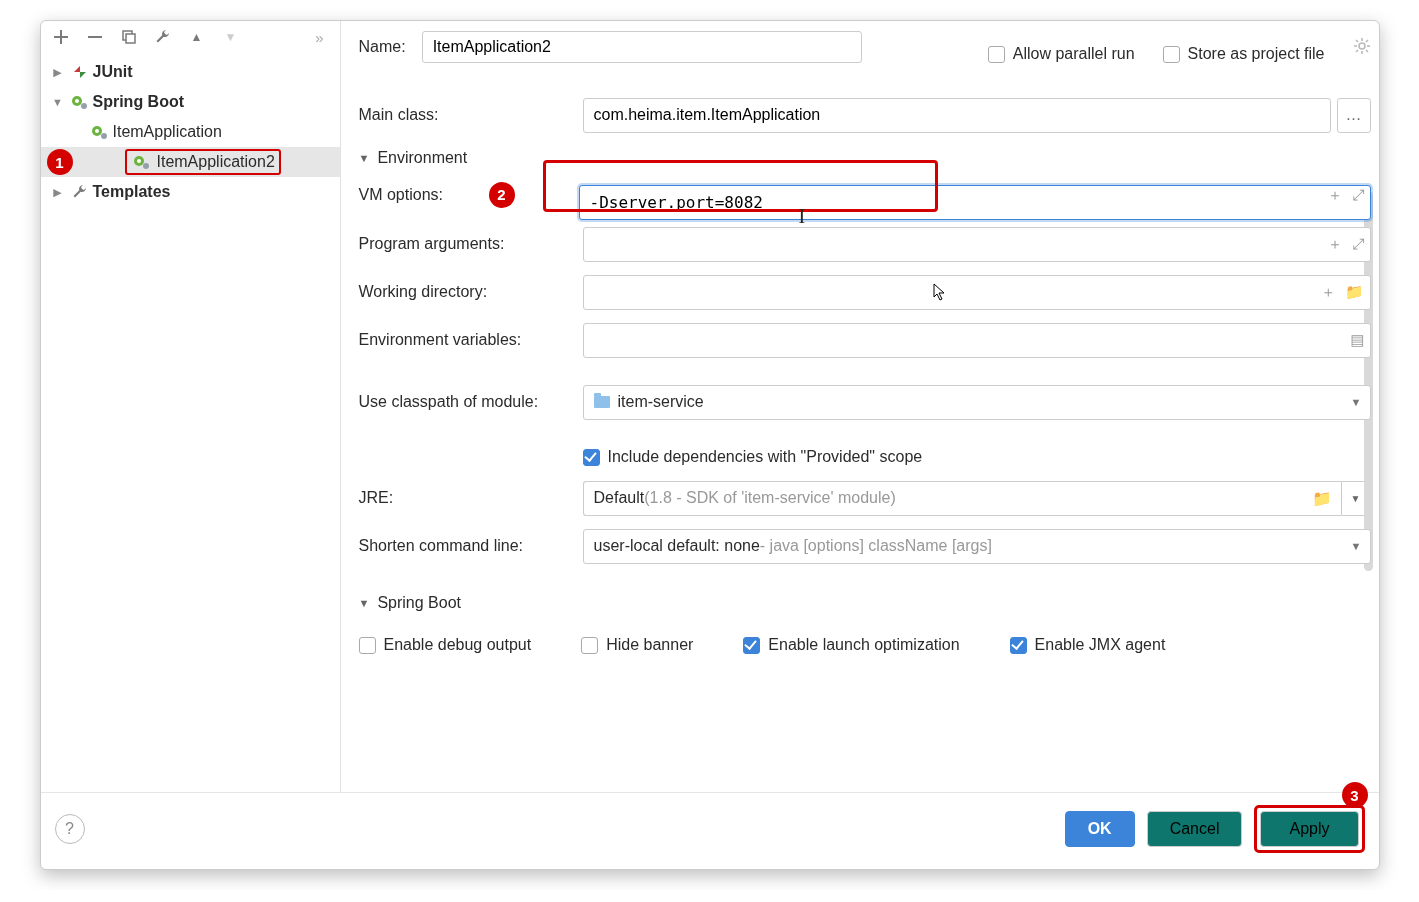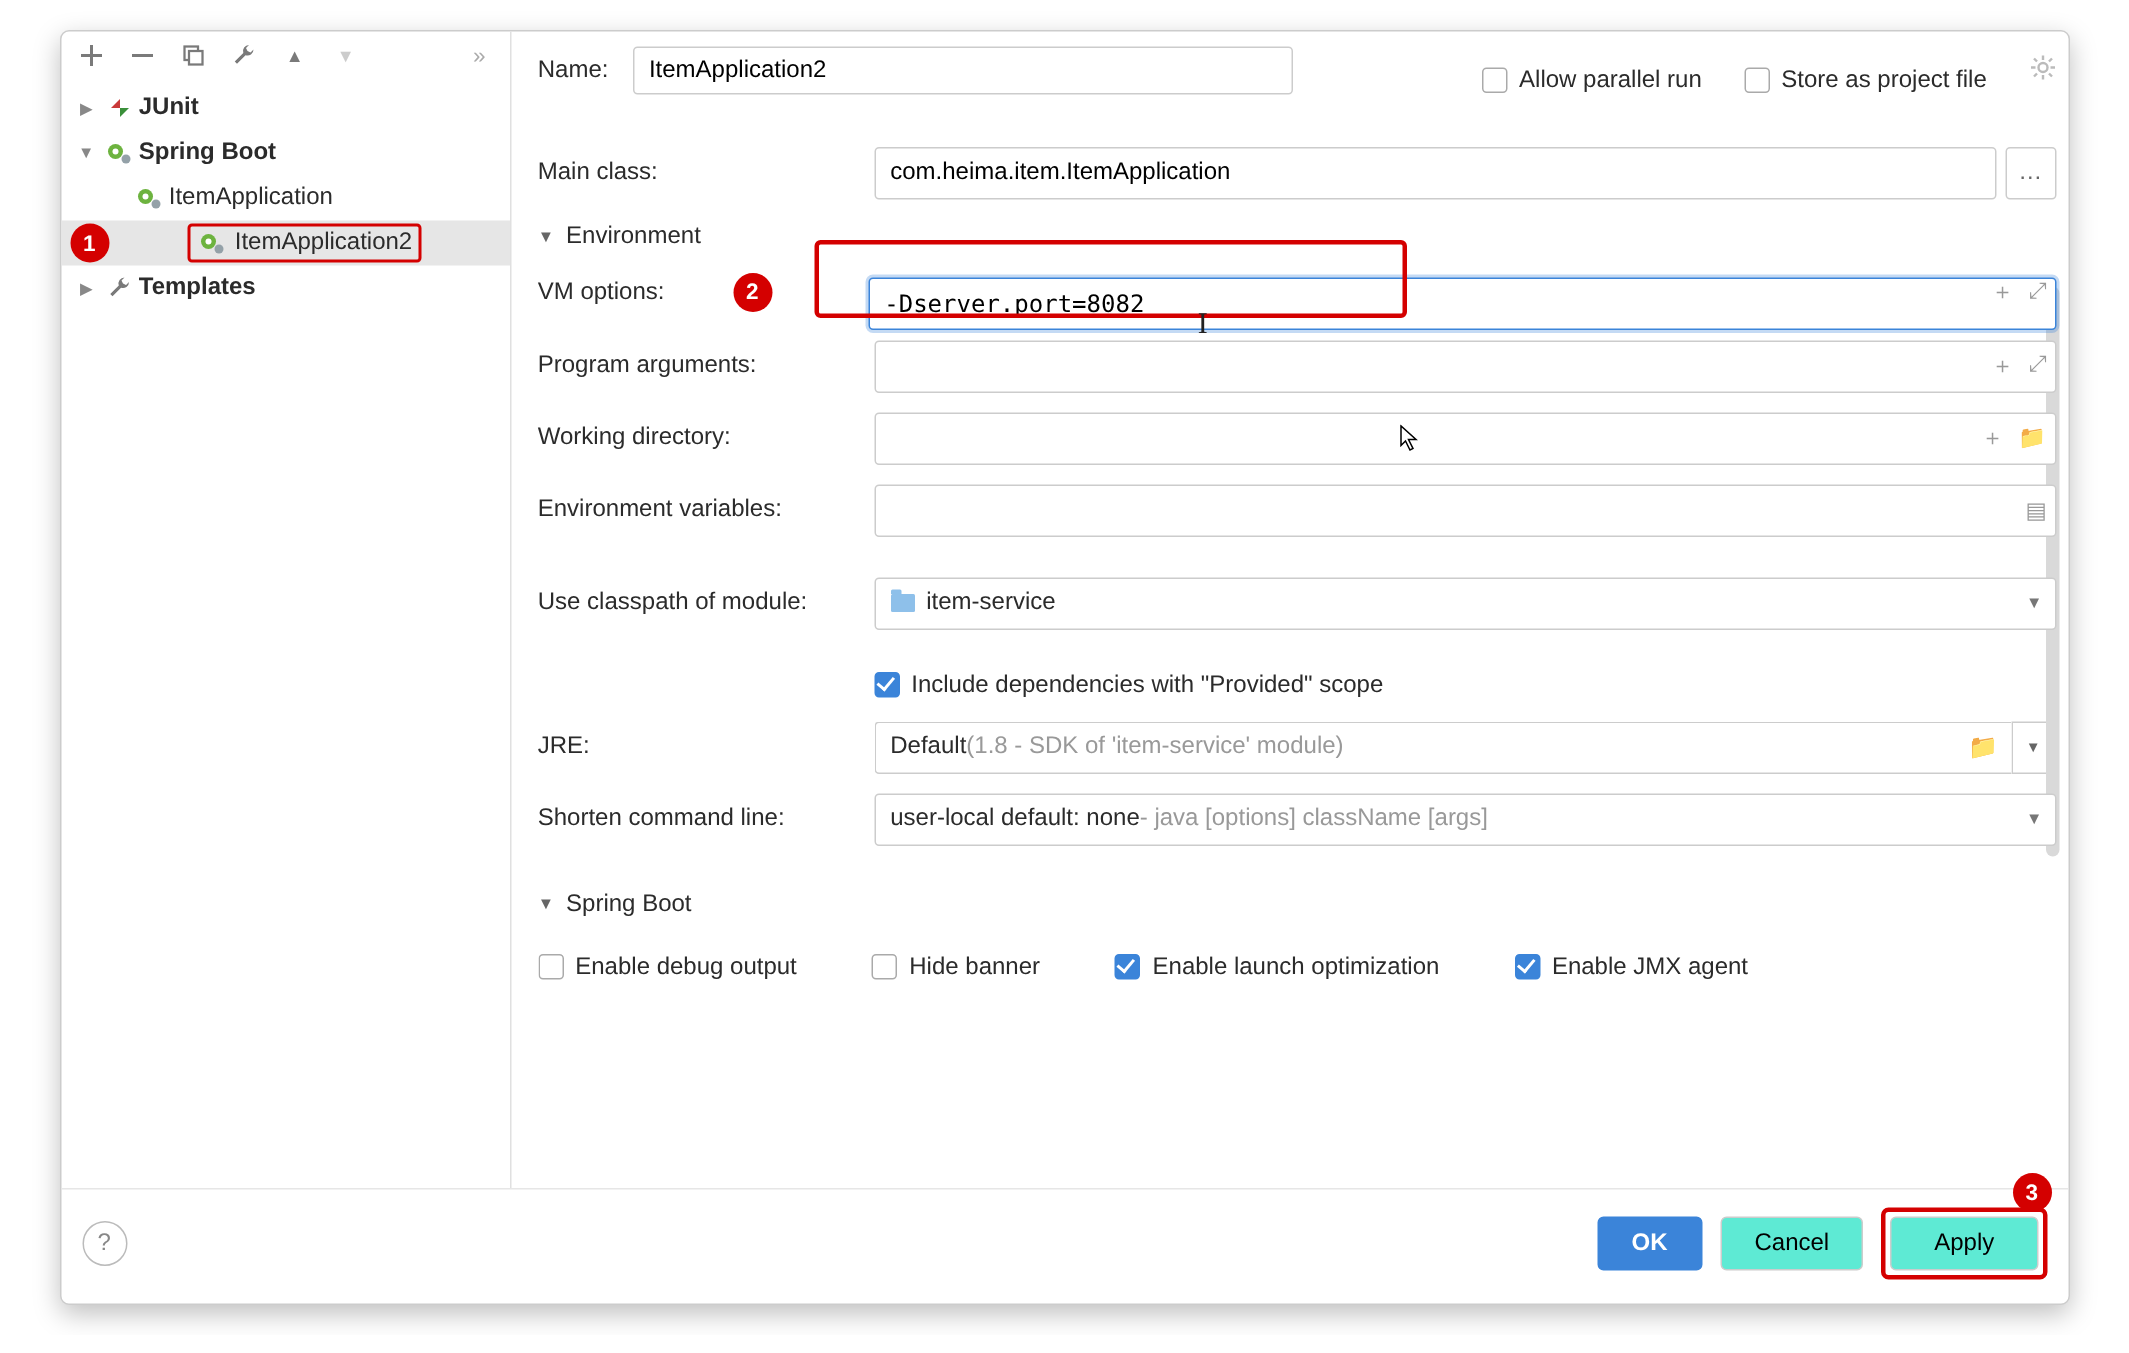--- a/index.html
+++ b/index.html
@@ -27,21 +27,21 @@
   .tree-row.selected { background:#e6e6e6; }
   .highlight-box { border: 2px solid #d40000; border-radius:3px; padding:0 4px; }
   .badge { width: 26px; height: 26px; border-radius: 50%; background:#d40000; color:#fff; font-weight:700; font-size:15px; display:inline-flex; align-items:center; justify-content:center; position:absolute; z-index:5; }
 
   .main { flex: 1; display:flex; flex-direction:column; padding: 0 8px 0 18px; position:relative; }
   .header-row { display:flex; align-items:center; gap:16px; padding: 10px 0 18px 0;}
   .name-label { font-size:16px; }
   .txt { border:1px solid #ccc; border-radius:3px; height:32px; padding: 4px 10px; font-size:16px; background:#fff;}
   .txt.name-input { width: 440px; }
   .header-right { margin-left:auto; display:flex; align-items:center; gap: 28px;}
-  .chk-label { display:flex; align-items:center; gap:8px; font-size:16px;margin-top:13px;}
+  .chk-label { display:flex; align-items:flex-end; gap:8px; font-size:16px;margin-top:13px;}
   .chkbox { width:17px; height:17px; border:1.5px solid #aaa; border-radius:3px; display:inline-block; background:#fff;}
   .chkbox.checked { background:#3b84d9; border-color:#3b84d9; position:relative;}
   .chkbox.checked:after { content:""; position:absolute; left:3px; top:0px; width:5px; height:9px; border:solid #fff; border-width:0 2px 2px 0; transform:rotate(40deg); }
   .gear-gray { color:#bbb; }
 
   .tabs { display:flex; gap: 14px; border-bottom:1px solid #e6e6e6; }
   .tab { padding: 6px 0 10px 0; font-size:16px; color:#333; cursor:pointer;}
   .tab.active { border-bottom: 3px solid #3b84d9;}
 
   .form { padding: 10px 0; position:relative;}
@@ -59,21 +59,21 @@
   .sec-header { display:flex; align-items:center; gap:8px; padding:10px 0 2px 0; font-size:16px;}
   .sec-header .tw { font-size:11px; color:#666;}
   .select-like { flex:1; border:1px solid #ccc; border-radius:3px; height:35px; display:flex; align-items:center; padding:0 10px; font-size:16px; position:relative; background:#fff;}
   .select-like .chev-d { position:absolute; right:8px; color:#777; font-size:11px;}
   .graytxt { color:#999;}
   .folder-ic { width:16px; height:12px; background:#8ec0ea; border-radius:1px; display:inline-block; margin-right:8px; position:relative;}
   .folder-ic:before { content:""; position:absolute; top:-3px; left:0; width:7px; height:3px; background:#8ec0ea; border-radius:1px 1px 0 0;}
 
   .bottom-bar { border-top:1px solid #e6e6e6; padding: 12px 14px; display:flex; align-items:center; gap:12px;}
   .help-circ { width:30px; height:30px; border:1.5px solid #bbb; border-radius:50%; display:inline-flex; align-items:center; justify-content:center; color:#888; font-size:16px; cursor:pointer;}
-  .btn { height:36px; padding: 0 22px; border-radius:4px; font-size:16px; cursor:pointer; border:1px solid #ccc; background:#5eead4; display:inline-flex; align-items:center; justify-content:center;}
+  .btn { height:36px; padding: 0 22px; border-radius:4px; font-size:16px; cursor:pointer; border:1px solid #ccc; background:#0f766e; display:inline-flex; align-items:center; justify-content:center;}
   .btn.primary { background:#3b84d9; border-color:#3b84d9; color:#fff; font-weight:600; }
   .apply-wrap { border:3px solid #d40000; border-radius:5px; padding:3px;}
 
   .cursor-i { position:absolute; font-family:serif; font-size:20px; color:#222; }
   
   .vm-redbox { position:absolute; border:3px solid #d40000; border-radius:4px; pointer-events:none; }
 
   svg.spring-icon .leaf { fill:#6db33f;} svg.spring-icon .gear{fill:#94a1a8;}
   svg.junit-ic .b1{fill:#c93939;} svg.junit-ic .b2{fill:#3a8f3a;}
   svg.wrench-ic path{fill:#7a7a7a;}

